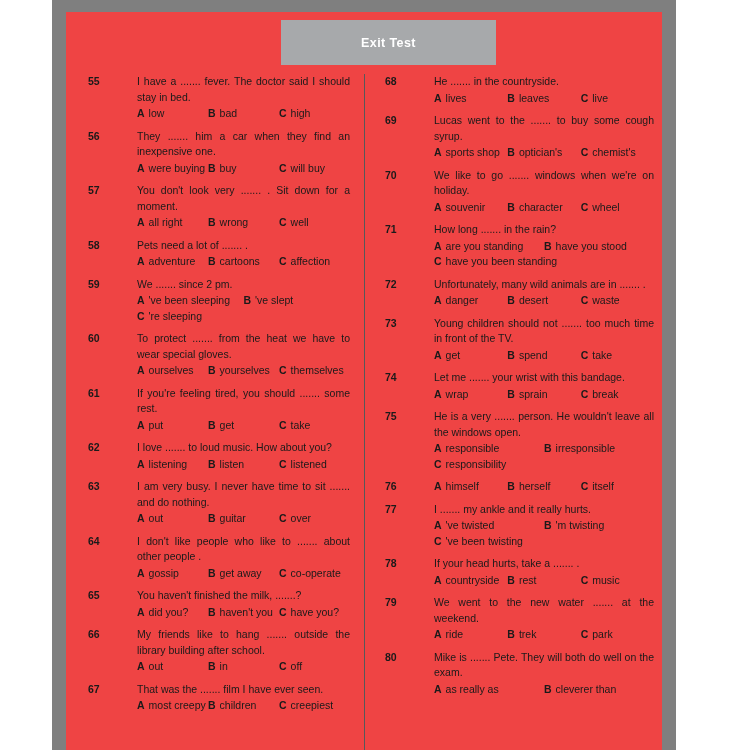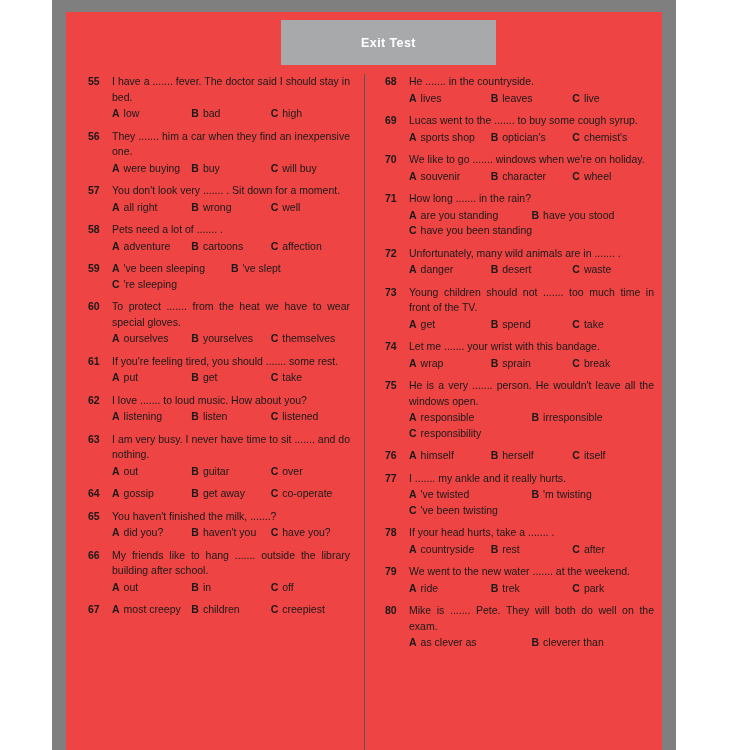--- a/index.html
+++ b/index.html
@@ -101,20 +101,21 @@
     flex: 0 0 24px;
     font-size: 10.5px;
     font-weight: bold;
     color: #1a1a1a;
     line-height: 15.5px;
     text-align: left;
   }
   .qbody {
     flex: 1 1 auto;
     min-width: 0;
+    margin-left: 25px;
   }
   .qstem {
     font-size: 10.5px;
     color: #1a1a1a;
     line-height: 15.5px;
     text-align: justify;
     text-justify: inter-word;
     margin: 0 0 1px 0;
   }
 
@@ -234,20 +235,21 @@
                 <div class="opt">
                   <span class="opt-letter">C</span>
                   <span class="opt-text">affection</span>
                 </div>
               </div>
             </div>
           </div>
           <div class="qitem">
             <div class="qnum">59</div>
             <div class="qbody">
+              <p class="qstem">We ....... since 2 pm.</p>
               <div class="opts cols2">
                 <div class="opt">
                   <span class="opt-letter">A</span>
                   <span class="opt-text">'ve been sleeping</span>
                 </div>
                 <div class="opt">
                   <span class="opt-letter">B</span>
                   <span class="opt-text">'ve slept</span>
                 </div>
                 <div class="opt full">
@@ -333,20 +335,21 @@
                 <div class="opt">
                   <span class="opt-letter">C</span>
                   <span class="opt-text">over</span>
                 </div>
               </div>
             </div>
           </div>
           <div class="qitem">
             <div class="qnum">64</div>
             <div class="qbody">
+              <p class="qstem">I don't like people who like to ....... about other people .</p>
               <div class="opts cols3">
                 <div class="opt">
                   <span class="opt-letter">A</span>
                   <span class="opt-text">gossip</span>
                 </div>
                 <div class="opt">
                   <span class="opt-letter">B</span>
                   <span class="opt-text">get away</span>
                 </div>
                 <div class="opt">
@@ -392,20 +395,21 @@
                 <div class="opt">
                   <span class="opt-letter">C</span>
                   <span class="opt-text">off</span>
                 </div>
               </div>
             </div>
           </div>
           <div class="qitem">
             <div class="qnum">67</div>
             <div class="qbody">
+              <p class="qstem">That was the ....... film I have ever seen.</p>
               <div class="opts cols3">
                 <div class="opt">
                   <span class="opt-letter">A</span>
                   <span class="opt-text">most creepy</span>
                 </div>
                 <div class="opt">
                   <span class="opt-letter">B</span>
                   <span class="opt-text">children</span>
                 </div>
                 <div class="opt">
@@ -624,21 +628,21 @@
                 <div class="opt">
                   <span class="opt-letter">A</span>
                   <span class="opt-text">countryside</span>
                 </div>
                 <div class="opt">
                   <span class="opt-letter">B</span>
                   <span class="opt-text">rest</span>
                 </div>
                 <div class="opt">
                   <span class="opt-letter">C</span>
-                  <span class="opt-text">after</span>
+                  <span class="opt-text">music</span>
                 </div>
               </div>
             </div>
           </div>
           <div class="qitem">
             <div class="qnum">79</div>
             <div class="qbody">
               <p class="qstem">We went to the new water ....... at the weekend.</p>
               <div class="opts cols3">
                 <div class="opt">
@@ -656,21 +660,21 @@
               </div>
             </div>
           </div>
           <div class="qitem">
             <div class="qnum">80</div>
             <div class="qbody">
               <p class="qstem">Mike is ....... Pete. They will both do well on the exam.</p>
               <div class="opts cols2">
                 <div class="opt">
                   <span class="opt-letter">A</span>
-                  <span class="opt-text">as clever as</span>
+                  <span class="opt-text">as really as</span>
                 </div>
                 <div class="opt">
                   <span class="opt-letter">B</span>
                   <span class="opt-text">cleverer than</span>
                 </div>
               </div>
             </div>
           </div>
         </div>
     </div>

